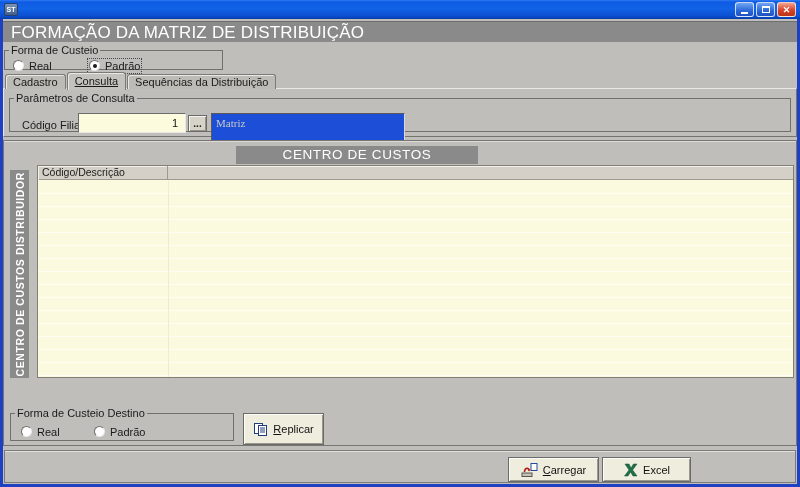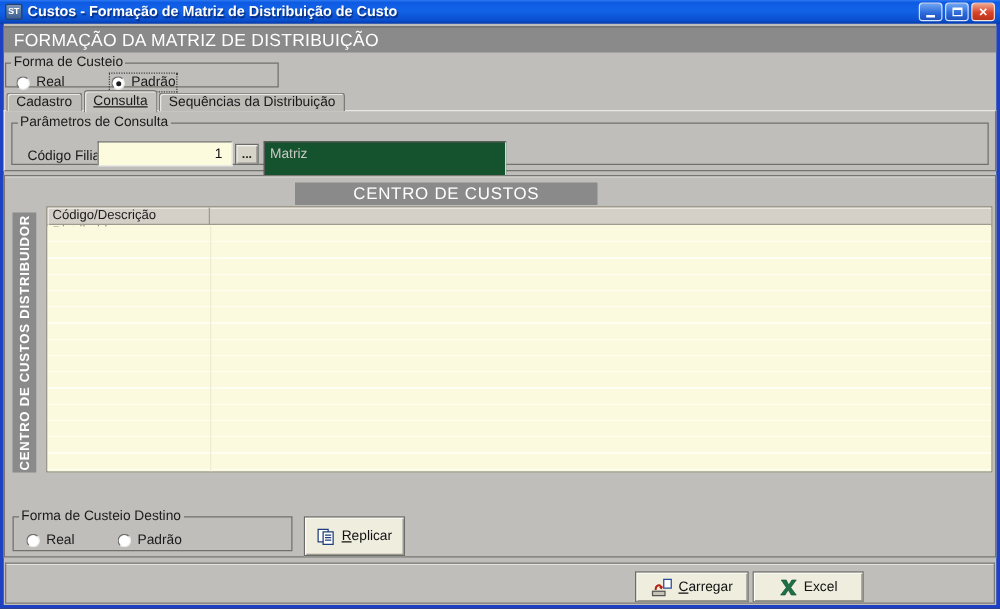--- a/index.html
+++ b/index.html
@@ -28,29 +28,29 @@
     color:#fff; font-size:9px; font-weight:bold;
   }
   .wbtn.minmax { background:linear-gradient(180deg,#6FA5F2,#2A67D8 60%,#1E51BE); }
   .wbtn.close  { background:linear-gradient(180deg,#F0A48E,#D8432A 55%,#B83318); }
   .glyph-min { width:7px; height:2px; background:#fff; margin-top:7px; }
   .glyph-max { width:8px; height:7px; border:1.5px solid #fff; border-top-width:2.5px; }
   
   .content { position:absolute; top:19px; left:3px; right:3px; bottom:3px; background:#BFBEBB; }
   .page-header {
     position:absolute; top:2px; left:0; width:794px; height:21px;
-    background:#8A8A8A; color:#fff; font-size:14px; line-height:21px; padding-left:8px;
+    background:#8A8A8A; color:#fff; font-size:17px; line-height:21px; padding-left:8px;
     border-top:1px solid #6E6E6E; letter-spacing:.2px;
   }
   
   fieldset { position:absolute; border:1px solid #72706B; padding:0; }
   legend { font-size:11px; color:#1a1a1a; margin-left:4px; padding:0 2px; }
   
   .fs-forma { left:1px; top:25px; width:219px; height:26px; }
-  .radio { position:absolute; display:flex; align-items:flex-end; gap:5px; font-size:11px; color:#1a1a1a; cursor:default; }
+  .radio { position:absolute; display:flex; align-items:flex-start; gap:5px; font-size:11px; color:#1a1a1a; cursor:default; }
   .rb {
     width:11px; height:11px; border-radius:50%; background:#fff;
     border:1px solid; border-color:#6c6c6c #E8E8E8 #E8E8E8 #6c6c6c;
     position:relative; flex:0 0 11px;
   }
   .rb.checked::after {
     content:""; position:absolute; left:2.5px; top:2.5px; width:4px; height:4px;
     border-radius:50%; background:#1c1c1c;
   }
   .focus-dotted { outline:1px dotted #444; outline-offset:1px; }
@@ -78,22 +78,22 @@
     font-size:11px; text-align:right; padding-right:7px; color:#111; outline:none;
   }
   .browse-btn {
     position:absolute; left:178px; top:11px; width:19px; height:17px;
     background:#D6D3C9; border:1px solid #6B6B6B;
     box-shadow:inset 1px 1px 0 #F4F3EE, inset -1px -1px 0 #95938C;
     font-size:10px; font-weight:bold; line-height:9px; color:#222; cursor:pointer;
   }
   .gray-field {
     position:absolute; left:201px; top:9px; width:194px; height:38px;
-    background:#14532d; border:1px solid; border-color:#5a5a5a #D8D8D8 #D8D8D8 #5a5a5a;
-    color:#C9C9C5; font-size:11px; line-height:18px; padding-left:4px;
+    background:#1d4ed8; border:1px solid; border-color:#5a5a5a #D8D8D8 #D8D8D8 #5a5a5a;
+    color:#C9C9C5; font-size:11px; line-height:18px; padding-left:4px;font-family:Liberation Serif, serif;
   }
   
   .main-panel {
     position:absolute; top:121px; left:0; width:794px; height:306px; background:#BFBEBB;
     border:1px solid #757571; box-shadow:inset 0 1px 0 #DCDBD7;
   }
   .recebedor-header {
     position:absolute; left:232px; top:5px; width:242px; height:18px;
     background:#8A8A8A; color:#fff; font-size:13.5px; line-height:18px; text-align:center;
     letter-spacing:.6px;
@@ -148,21 +148,20 @@
   .btn-sair     { left:688px; top:6px; width:91px; height:25px; }
   .icon { display:inline-flex; }
 </style>
 </head>
 <body>
 
 <div class="window">
 
   <div class="titlebar">
     <div class="title-icon">ST</div>
-    <div class="title-text">Custos - Formação de Matriz de Distribuição de Custo</div>
     <div class="win-btns">
       <div class="wbtn minmax">
           <span class="glyph-min"></span>
         </div>
       <div class="wbtn minmax">
           <span class="glyph-max"></span>
         </div>
       <div class="wbtn close">
           <span>✕</span>
         </div>

